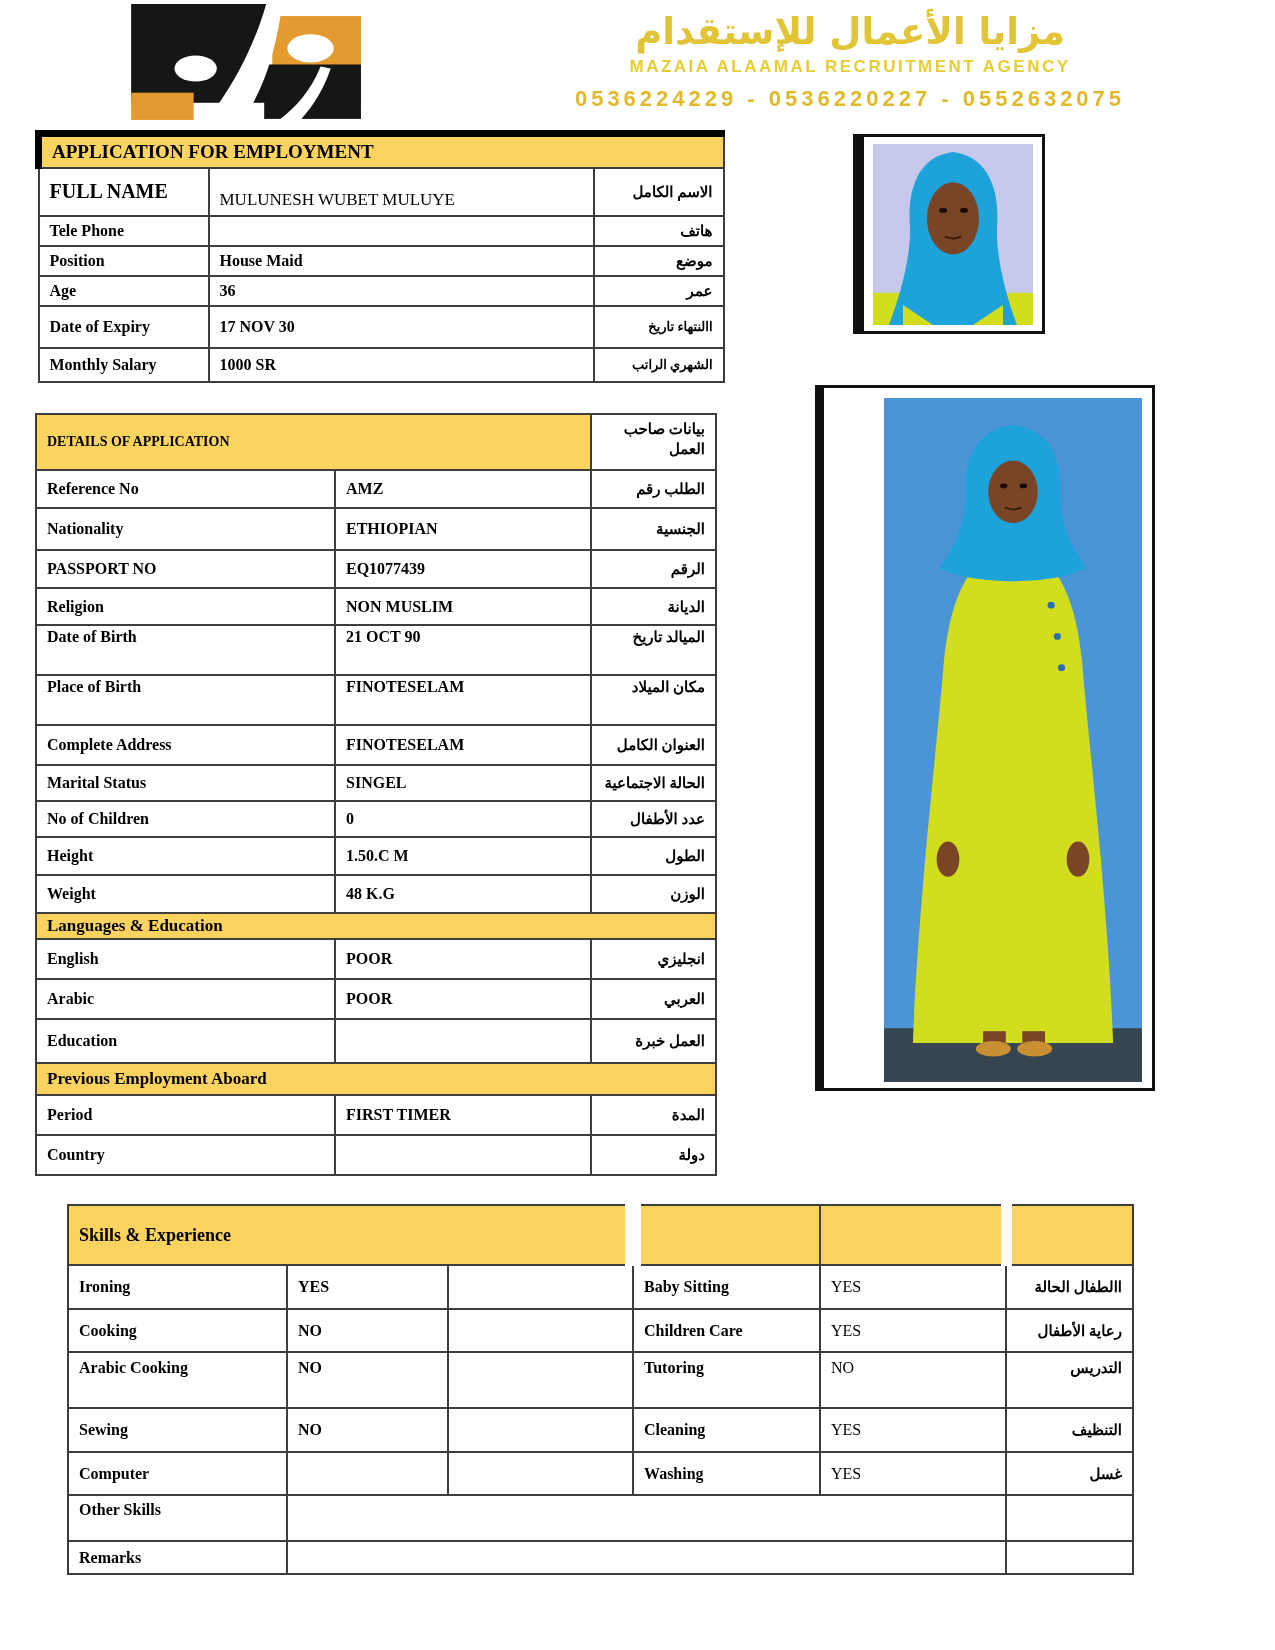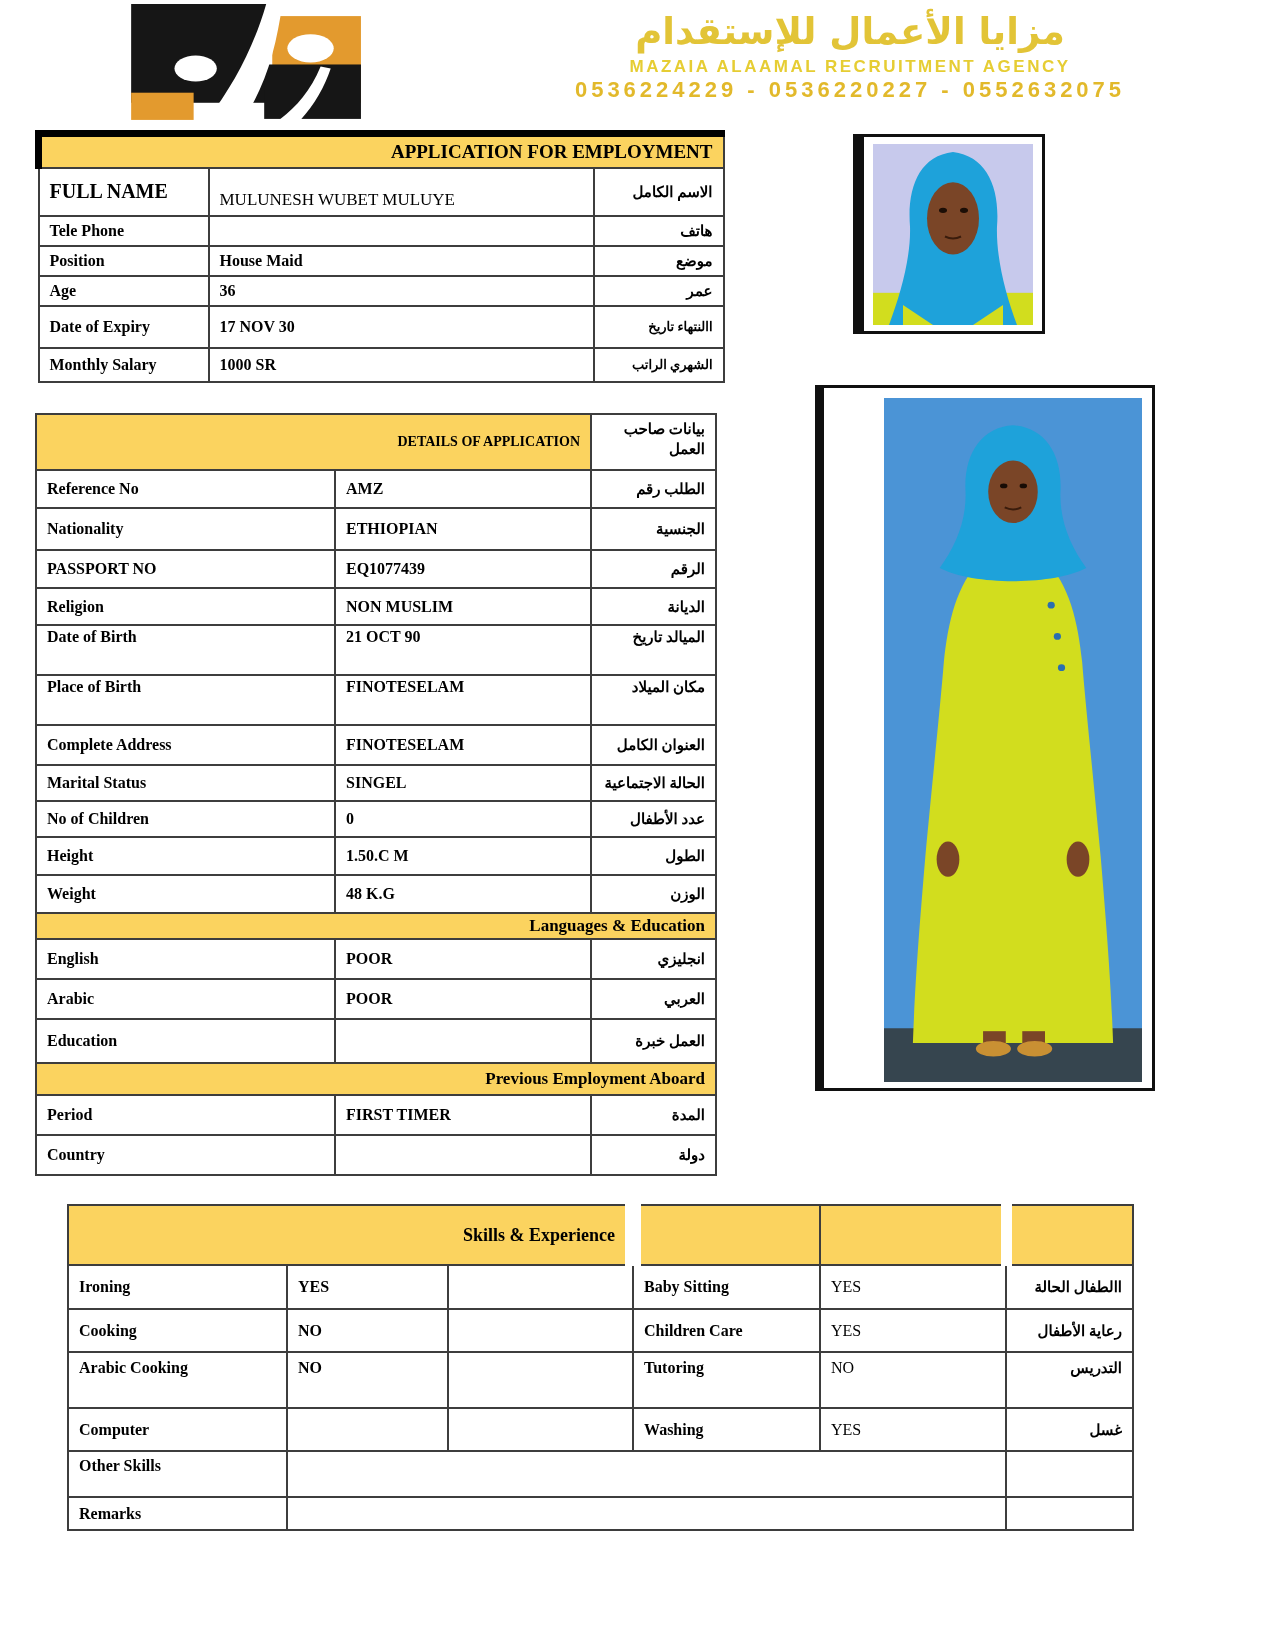--- a/index.html
+++ b/index.html
@@ -7,27 +7,27 @@
         font-family:"Liberation Serif",serif;color:#000;overflow:hidden;}
 
   
   .logo{position:absolute;left:113px;top:4px;width:252px;height:116px;}
   .brand{position:absolute;right:100px;top:12px;width:650px;text-align:center;}
   .brand-ar{font-size:37px;font-weight:bold;color:#E2C437;direction:rtl;
             font-family:"DejaVu Sans",sans-serif;line-height:1.1;}
   .brand-en{font-size:17px;font-weight:bold;color:#E6CD33;letter-spacing:2.5px;
             margin-top:4px;font-family:"Liberation Sans",sans-serif;}
   .brand-ph{font-size:22px;font-weight:bold;color:#E2B92B;letter-spacing:4px;
-            font-family:"Liberation Sans",sans-serif;}
+            margin-top:9px;font-family:"Liberation Sans",sans-serif;}
 
   
   table{border-collapse:collapse;table-layout:fixed;}
   td{border:2px solid #3d3d3d;padding:2px 10px;font-weight:bold;font-size:16px;
      overflow:hidden;vertical-align:middle;background:#fff;}
-  .yellow{background:#FBD35F;text-align:right;}
+  .yellow{background:#FBD35F;text-align:left;}
   .ar{text-align:right;direction:rtl;font-size:15px;}
   .plain{font-weight:normal;font-size:17px;vertical-align:bottom;padding-bottom:5px;border-radius:7px;}
   .rv{font-weight:normal;}
 
   .t1{position:absolute;left:35px;top:130px;width:685px;}
   .t1 .hdr td{font-size:19px;border-top:7px solid #000;border-left:7px solid #000;}
   .t1 .fname{font-size:20px;}
 
   .t2{position:absolute;left:35px;top:413px;width:680px;}
   .t2 .hdr .yellow{font-size:14px;}
@@ -282,20 +282,28 @@
       <td class="ar">رعاية الأطفال</td>
     </tr>
     <tr style="height:56px">
       <td style="vertical-align:top;padding-top:6px">Arabic Cooking</td>
       <td style="vertical-align:top;padding-top:6px">NO</td>
       <td></td>
       <td style="vertical-align:top;padding-top:6px">Tutoring</td>
       <td class="rv" style="vertical-align:top;padding-top:6px">NO</td>
       <td class="ar" style="vertical-align:top;padding-top:6px">التدريس</td>
     </tr>
+    <tr style="height:44px">
+      <td>Sewing</td>
+      <td>NO</td>
+      <td></td>
+      <td>Cleaning</td>
+      <td class="rv">YES</td>
+      <td class="ar">التنظيف</td>
+    </tr>
     <tr style="height:43px">
       <td>Computer</td>
       <td></td>
       <td></td>
       <td>Washing</td>
       <td class="rv">YES</td>
       <td class="ar">غسل</td>
     </tr>
     <tr style="height:46px">
       <td style="vertical-align:top;padding-top:5px">Other Skills</td>

